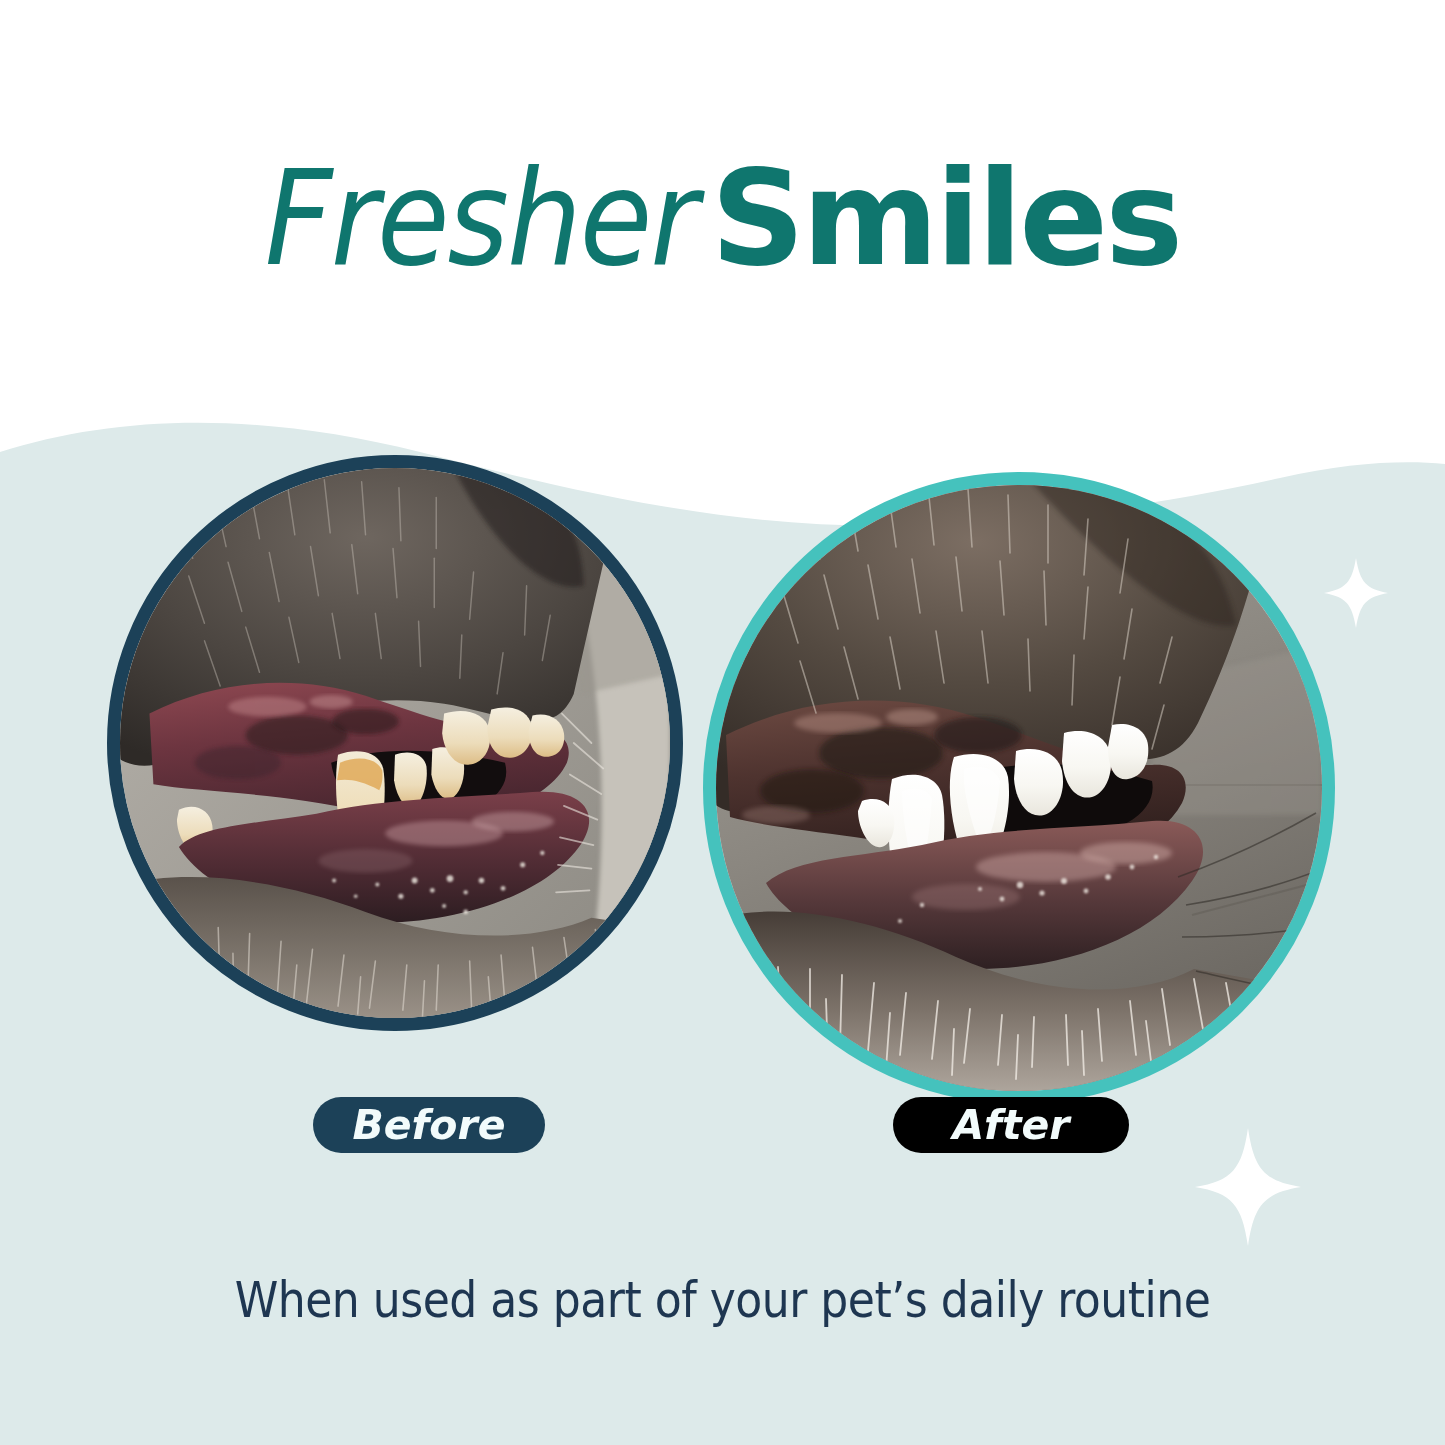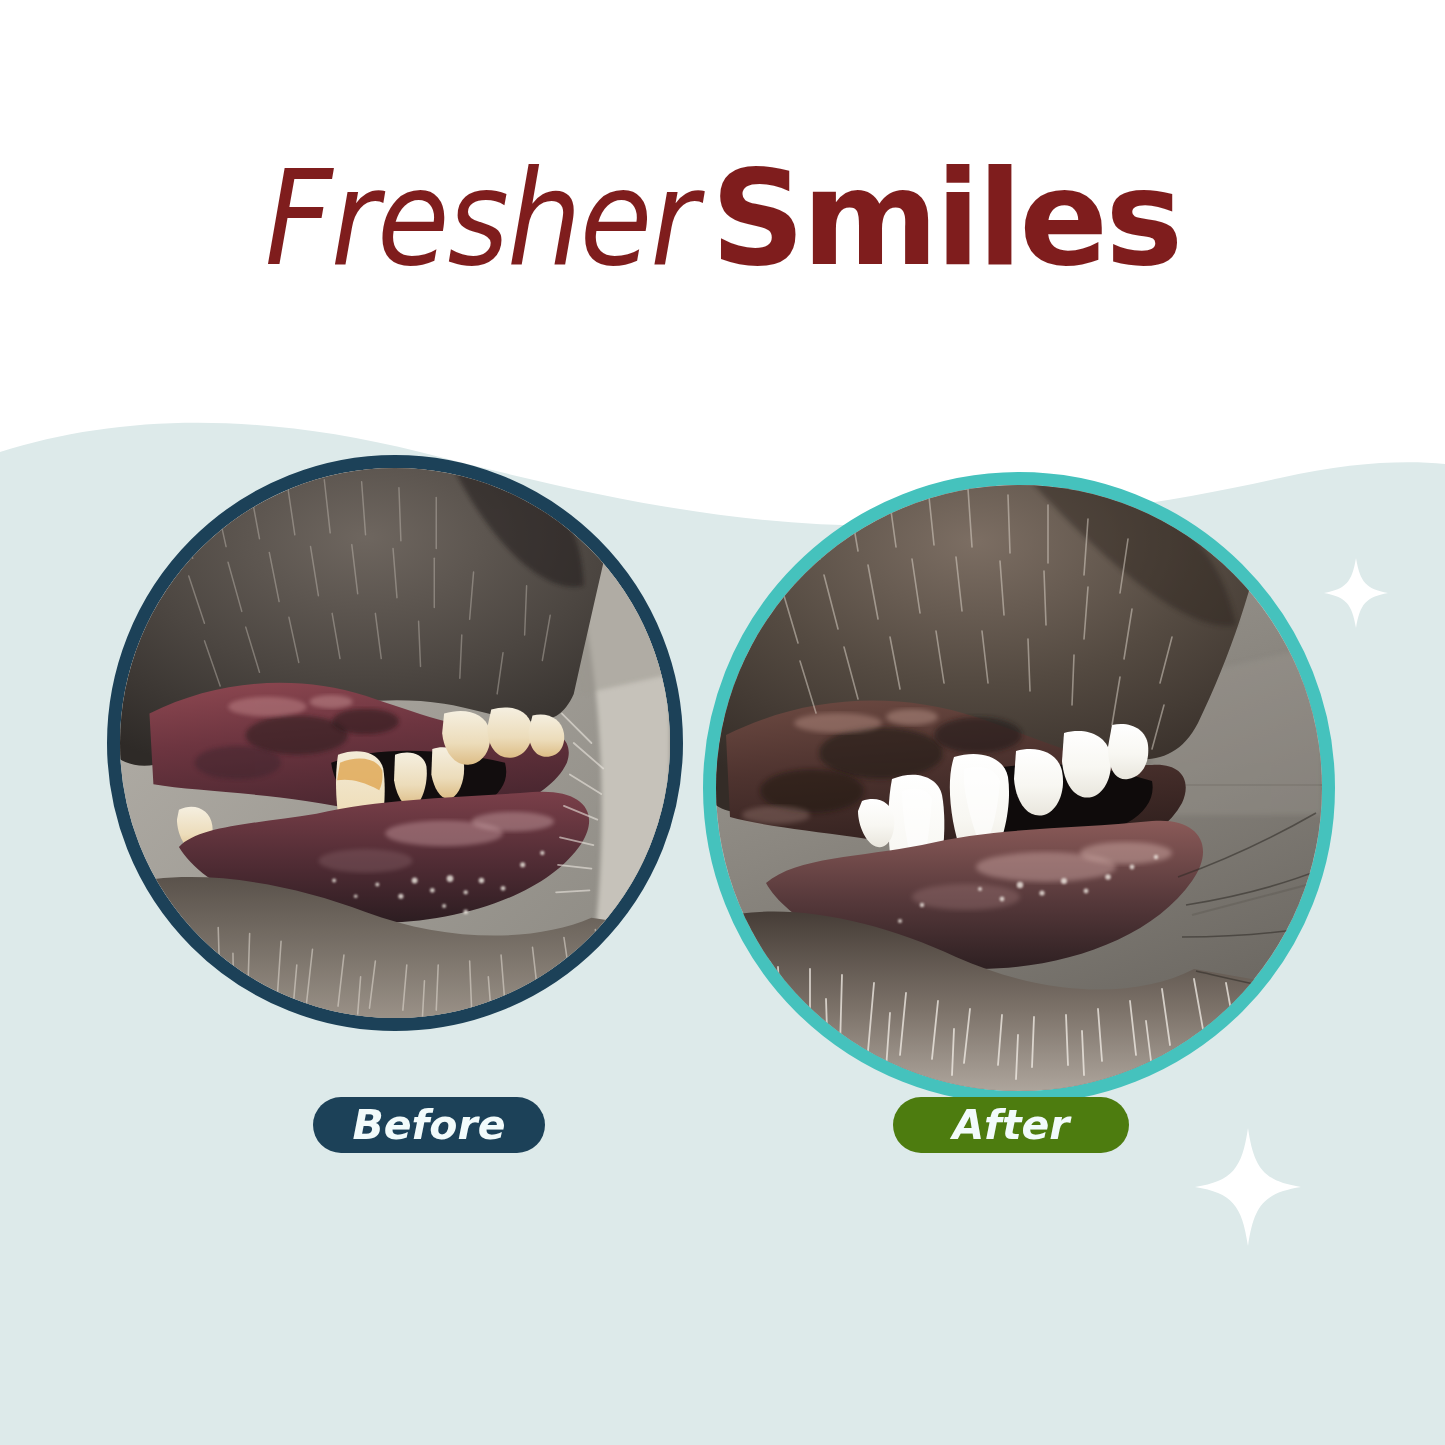--- a/index.html
+++ b/index.html
@@ -13,21 +13,21 @@
   #stage{position:relative;width:1445px;height:1445px;overflow:hidden;background:#ffffff;}
 
   
   .wave-bg{position:absolute;left:0;top:0;width:1445px;height:1445px;}
 
   
   .headline{
     position:absolute;
     left:0;top:150px;width:1445px;
     text-align:center;
-    color:#7f1d1d;
+    color:#0f766e;
     font-size:131px;
     line-height:1.05;
     white-space:nowrap;
     letter-spacing:-1px;
   }
   .headline .w1{
     font-style:italic;font-weight:400;
     font-family:"DejaVu Sans","Liberation Sans",sans-serif;
     font-stretch:condensed;
     letter-spacing:-2px;
@@ -65,21 +65,21 @@
     font-family:"DejaVu Sans","Liberation Sans",sans-serif;
     letter-spacing:0px;
   }
   #badge-before{
     left:313px;top:1097px;width:232px;height:56px;
     background:#1c4158;
     font-size:41px;
   }
   #badge-after{
     left:893px;top:1097px;width:236px;height:56px;
-    background:#4d7c0f;
+    background:#000000;
     font-size:41px;
   }
 
   
   .sparkle{position:absolute;}
 
   
   .caption{
     position:absolute;
     left:0;top:1272px;width:1445px;
@@ -523,14 +523,15 @@
     <span>After</span>
   </div>
 
   <svg class="sparkle" style="left:1322px;top:556px;width:68px;height:74px;" viewBox="0 0 68 74">
     <path d="M34,2 C38,26 44,33 66,37 C44,41 38,48 34,72 C30,48 24,41 2,37 C24,33 30,26 34,2 Z" fill="#ffffff"></path>
   </svg>
   <svg class="sparkle" style="left:1192px;top:1125px;width:112px;height:124px;" viewBox="0 0 112 124">
     <path d="M56,3 C62,44 72,56 109,62 C72,68 62,80 56,121 C50,80 40,68 3,62 C40,56 50,44 56,3 Z" fill="#ffffff"></path>
   </svg>
 
+  <div class="caption">When used as part of your pet’s daily routine</div>
 
 </div>
 
 </body></html>

